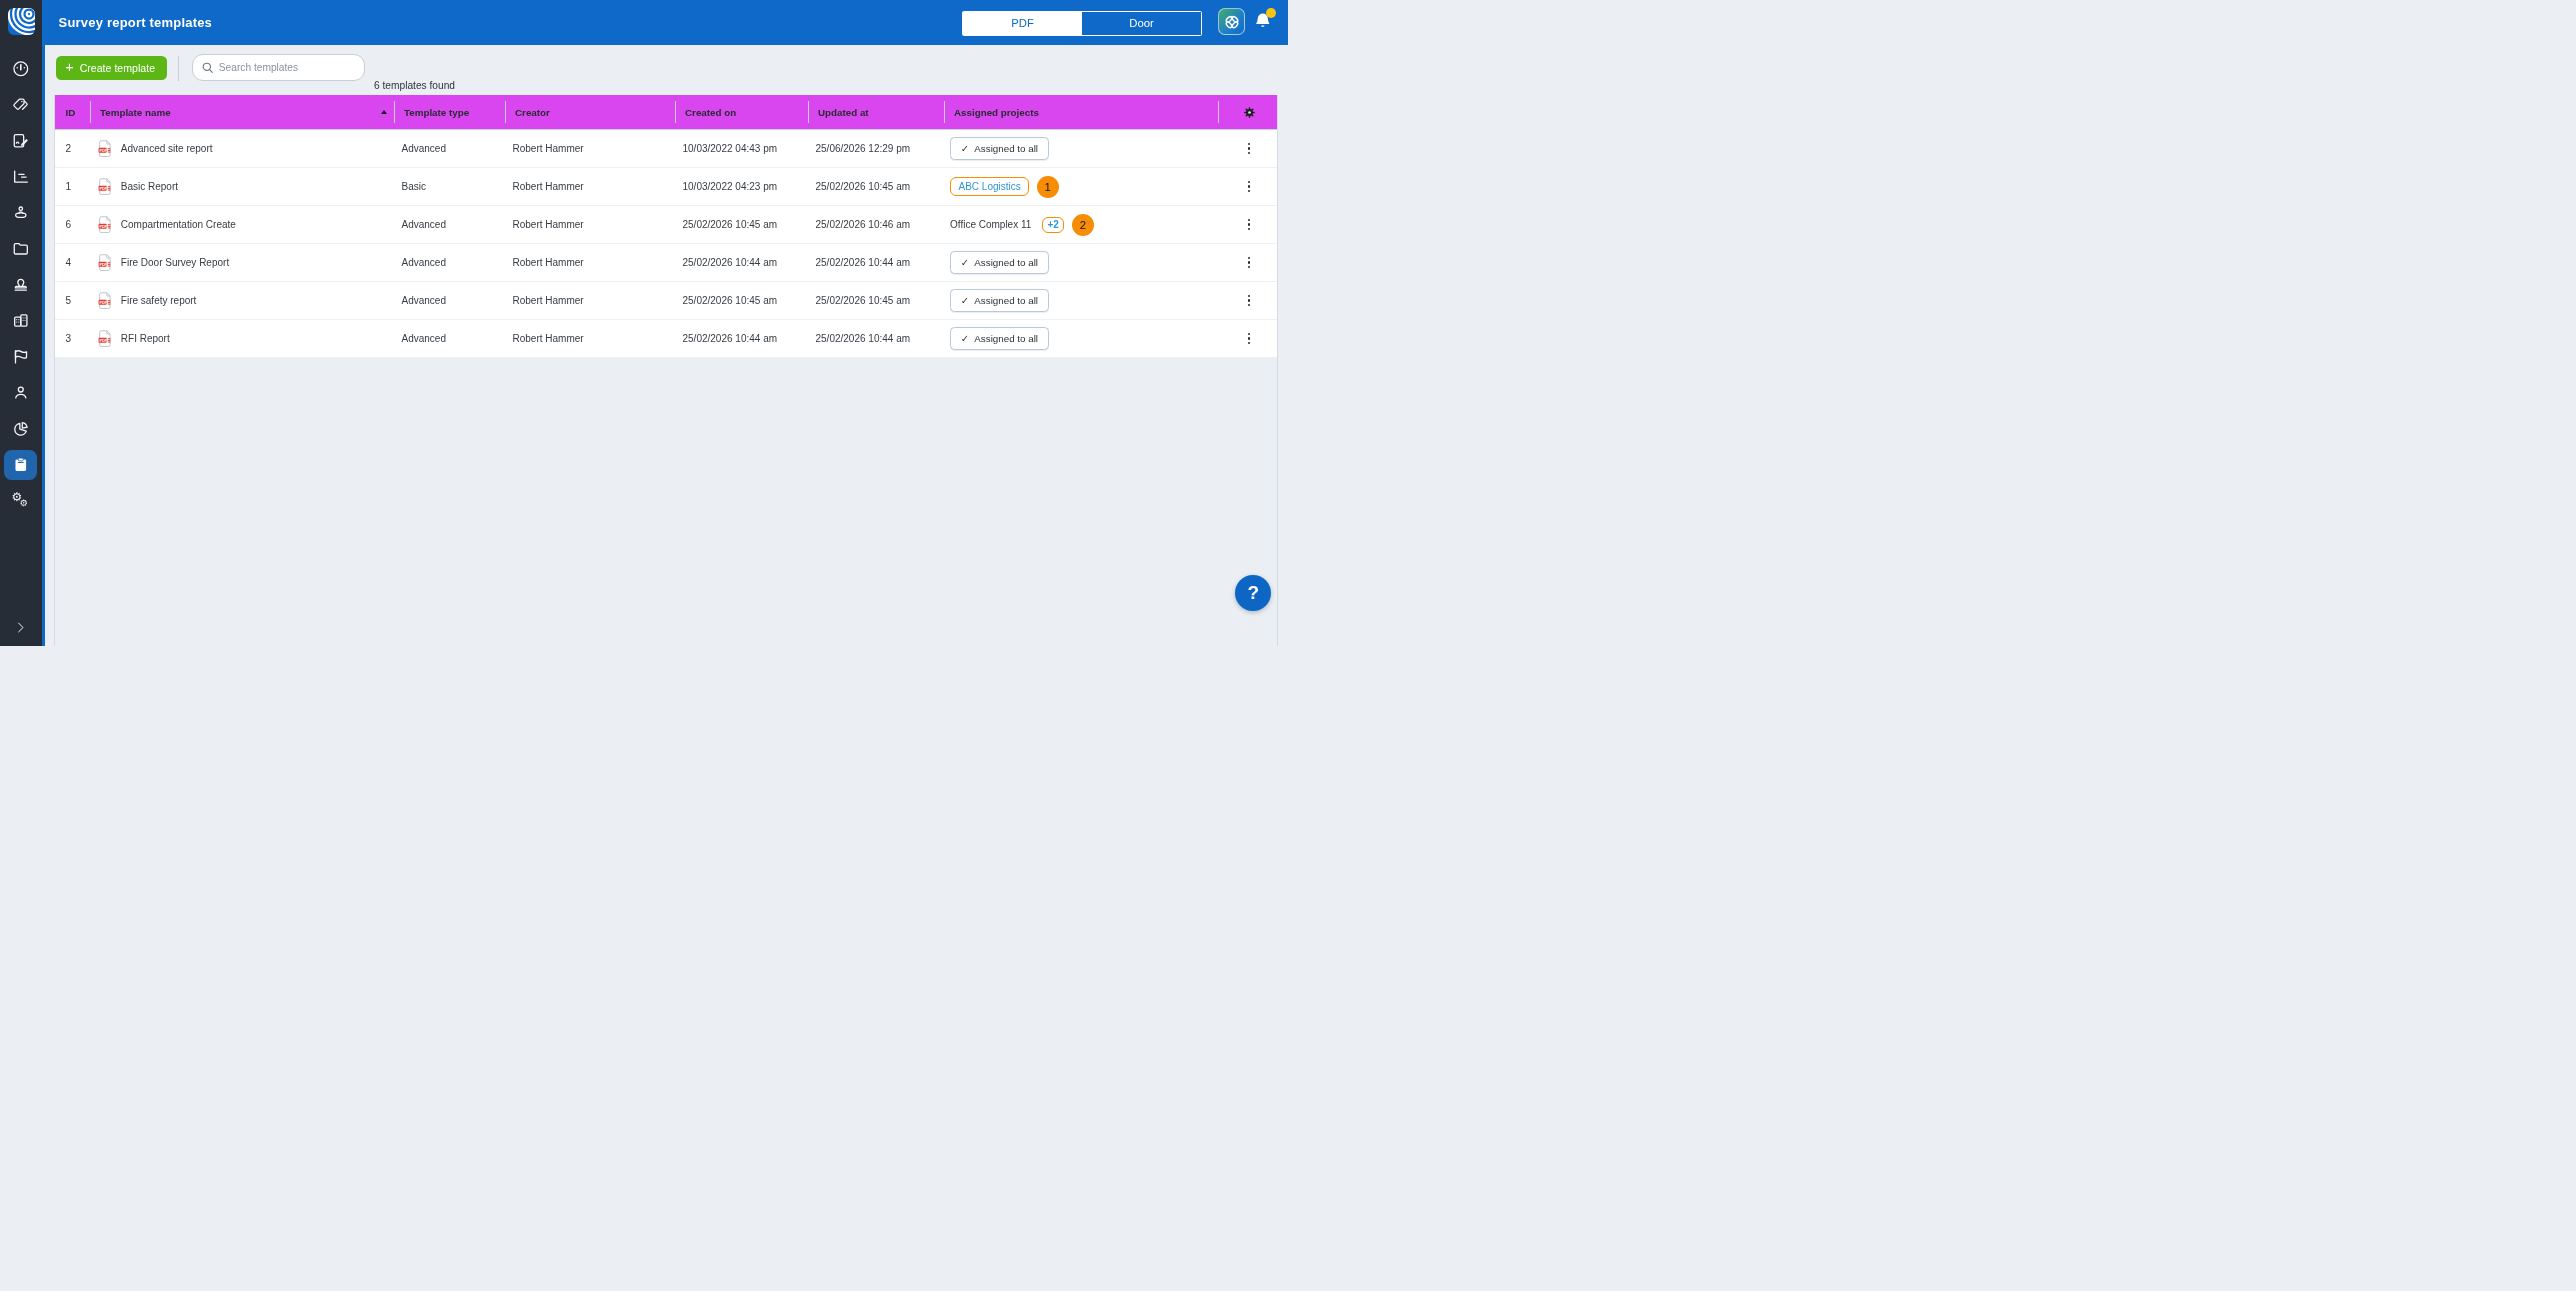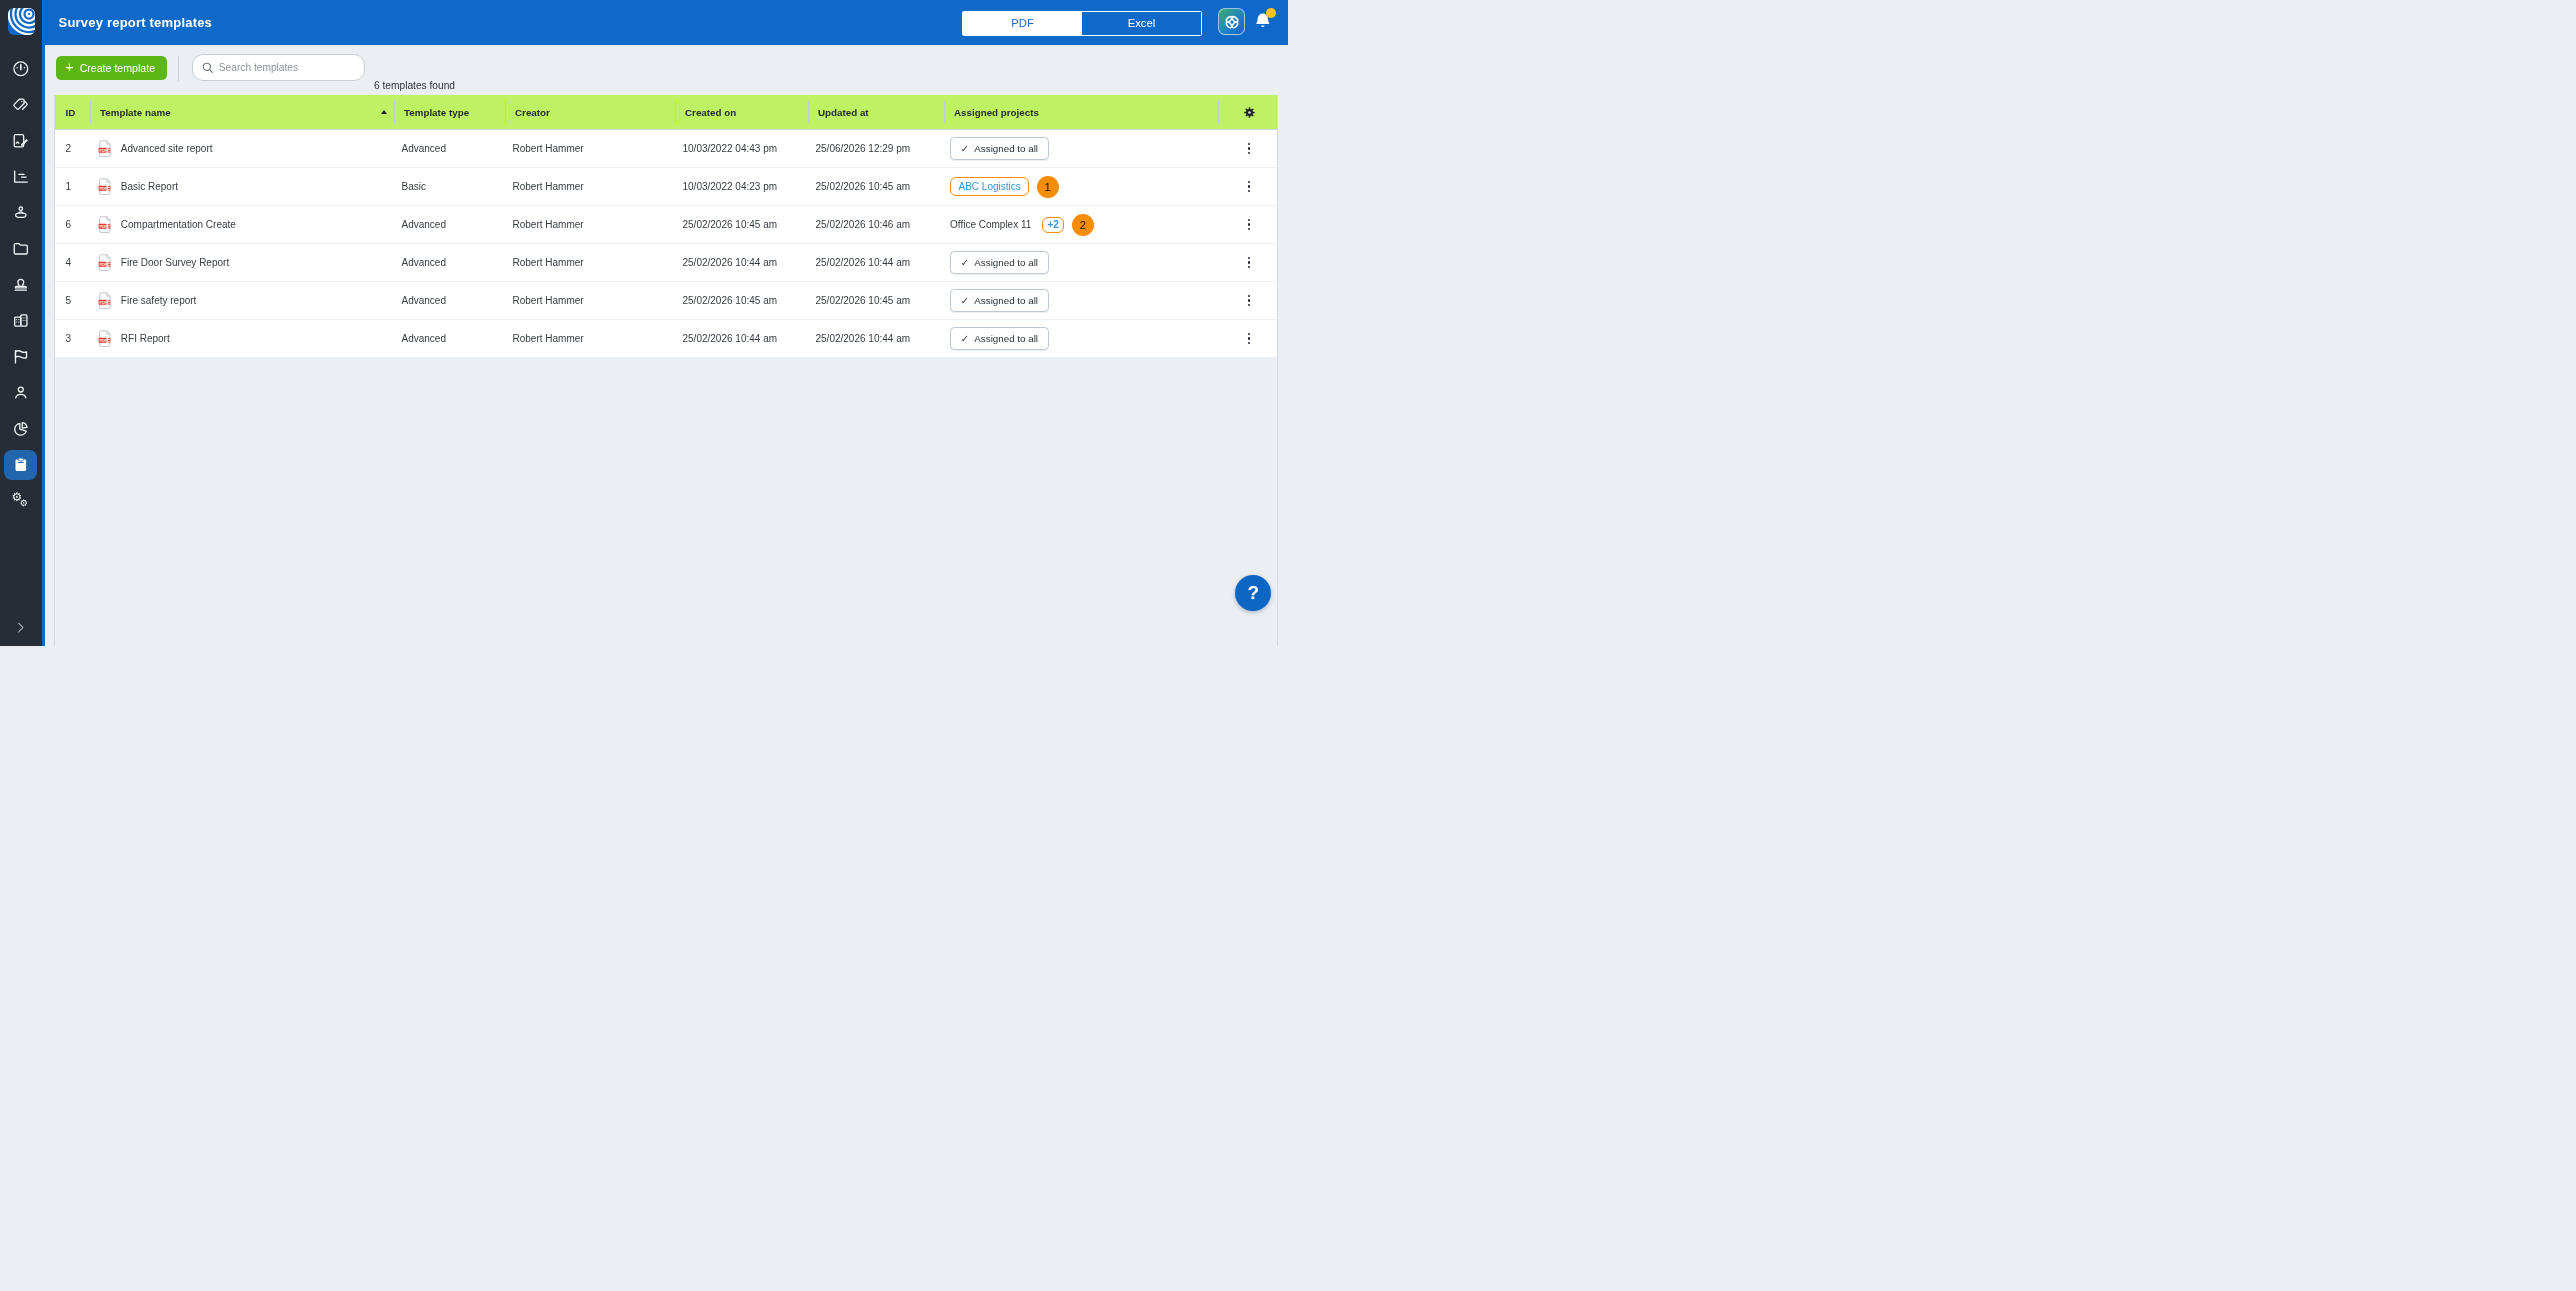--- a/index.html
+++ b/index.html
@@ -48,21 +48,21 @@
                 border:0.8px solid #c6ced6; border-radius:11px; display:flex; align-items:center; }
   .search-box svg { margin:0 5.3px 0 7.5px; flex:none; }
   .search-box input { border:none; outline:none; width:100%; font-size:10.2px; font-family:inherit; color:#3a4046; background:transparent; }
   .search-box input::placeholder { color:#8a939c; }
   .result-count { position:absolute; left:329px; top:17.3px; font-size:10.2px; color:#2f353b;margin-top:18px; }
 
   
   .table-card { position:absolute; left:9px; top:50px; width:1224px; bottom:0;
                 border-left:0.8px solid #d3dce4; border-right:0.8px solid #d3dce4; }
   .t-head, .t-row { display:grid; grid-template-columns:35px 304px 111px 170px 133px 136px 274px 62px; }
-  .t-head { height:35px; background:#bef264; border-bottom:0.8px solid #ccd5dd; }
+  .t-head { height:35px; background:#d946ef; border-bottom:0.8px solid #ccd5dd; }
   .th { display:flex; align-items:center; padding-left:10px; font-size:9.8px; font-weight:bold; color:#272c31;
         position:relative; cursor:pointer; }
   .th:first-child { padding-left:10.6px; }
   .th + .th::before { content:""; position:absolute; left:0; top:6px; bottom:6px; width:0.8px; background:#c3ccd5; }
   .sort-asc { width:0; height:0; border-left:3.8px solid transparent; border-right:3.8px solid transparent;
               border-bottom:4.5px solid #1c2025; margin-left:auto; margin-right:7.5px; }
   .th-gear { justify-content:center; padding-left:0; }
 
   .t-row { height:38px; background:#fff; border-bottom:1.5px solid #eef1f4; }
   .t-cell { display:flex; align-items:center; padding-left:7.5px; font-size:10px; color:#363c43; overflow:hidden; white-space:nowrap; }
@@ -218,21 +218,21 @@
       <path d="M9 5l7 7-7 7"></path>
     </svg>
   </div>
 </div>
 
 <div class="topbar">
   <div class="page-title">Survey report templates</div>
 
   <div class="export-toggle">
     <div class="seg on">PDF</div>
-    <div class="seg off">Excel</div>
+    <div class="seg off">Door</div>
   </div>
 
   <div class="ai-btn">
     <svg width="18" height="18" viewBox="0 0 24 24">
       <g stroke="#fff" stroke-width="2" fill="none">
         <ellipse cx="8" cy="8.6" rx="4.4" ry="2.5" transform="rotate(-45 8 8.6)"></ellipse>
         <ellipse cx="16" cy="8.6" rx="4.4" ry="2.5" transform="rotate(45 16 8.6)"></ellipse>
         <ellipse cx="8" cy="15.8" rx="4.4" ry="2.5" transform="rotate(45 8 15.8)"></ellipse>
         <ellipse cx="16" cy="15.8" rx="4.4" ry="2.5" transform="rotate(-45 16 15.8)"></ellipse>
       </g>

